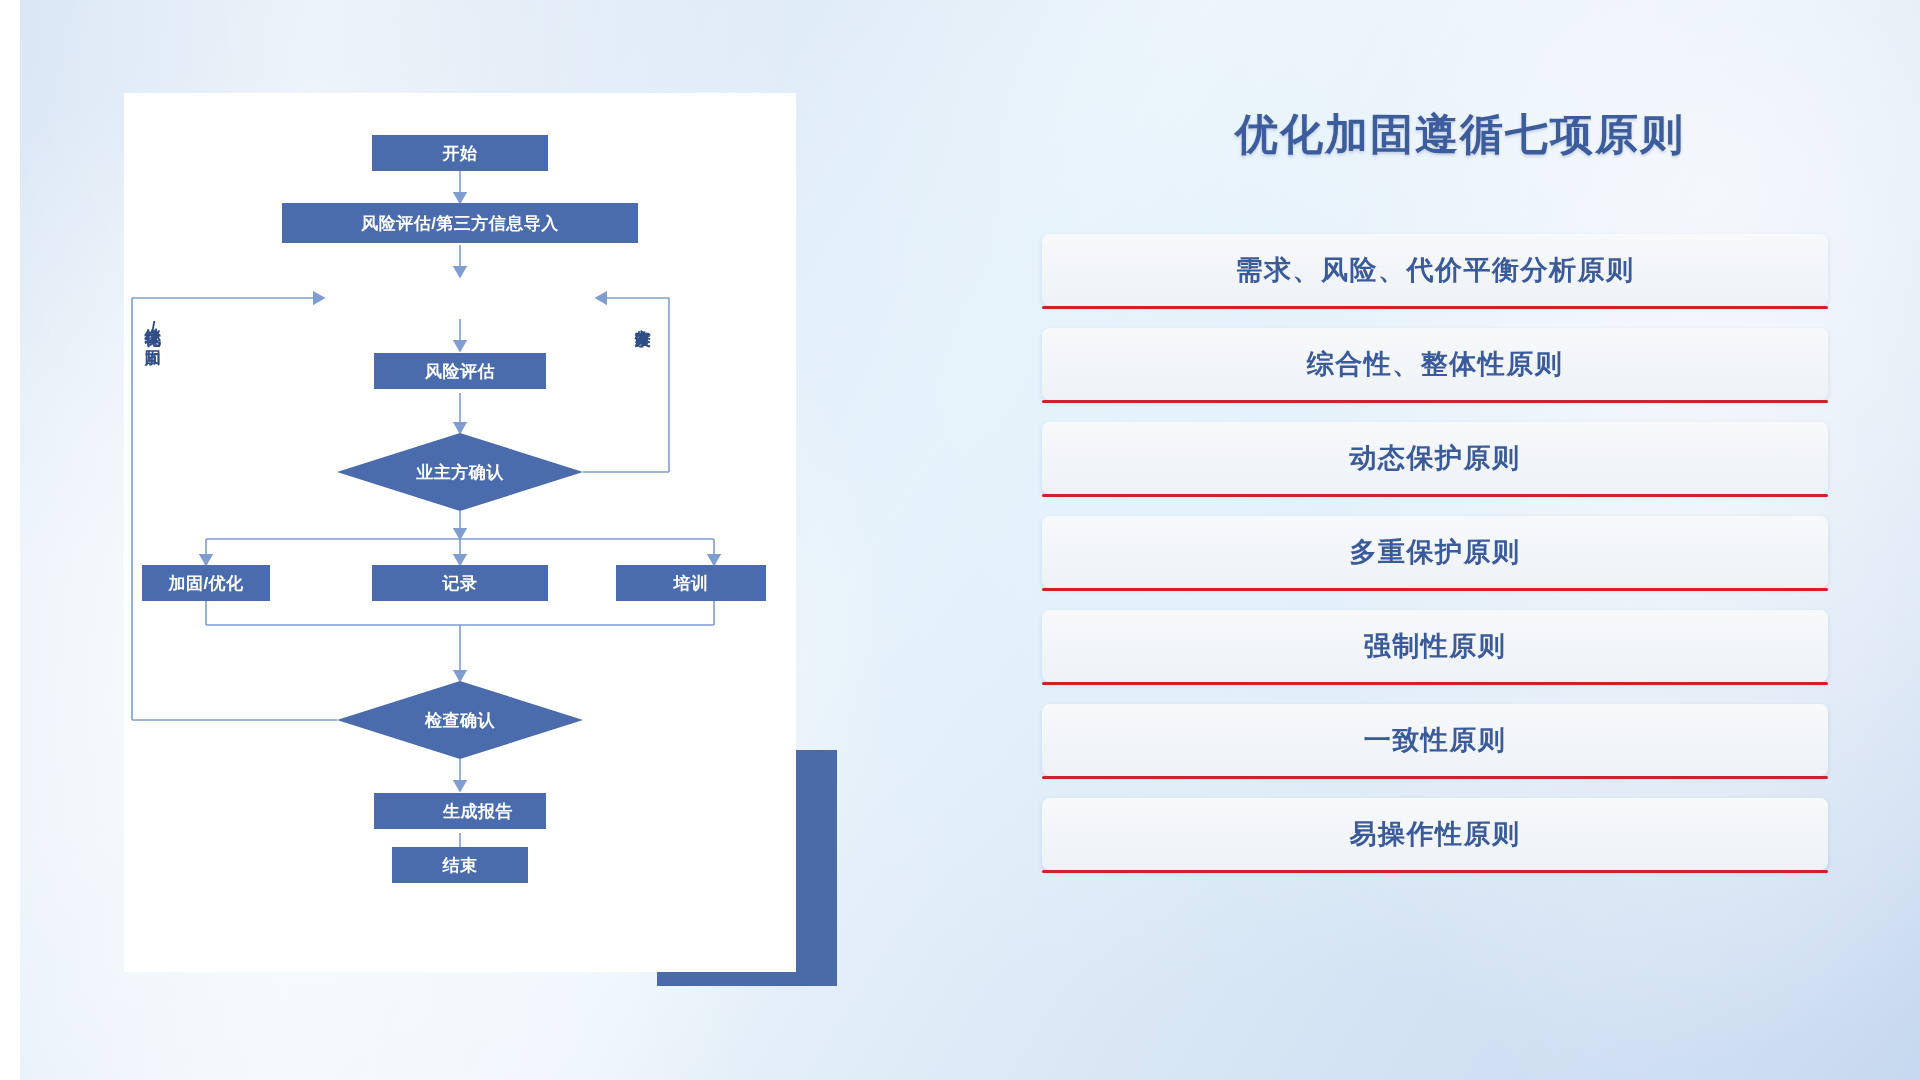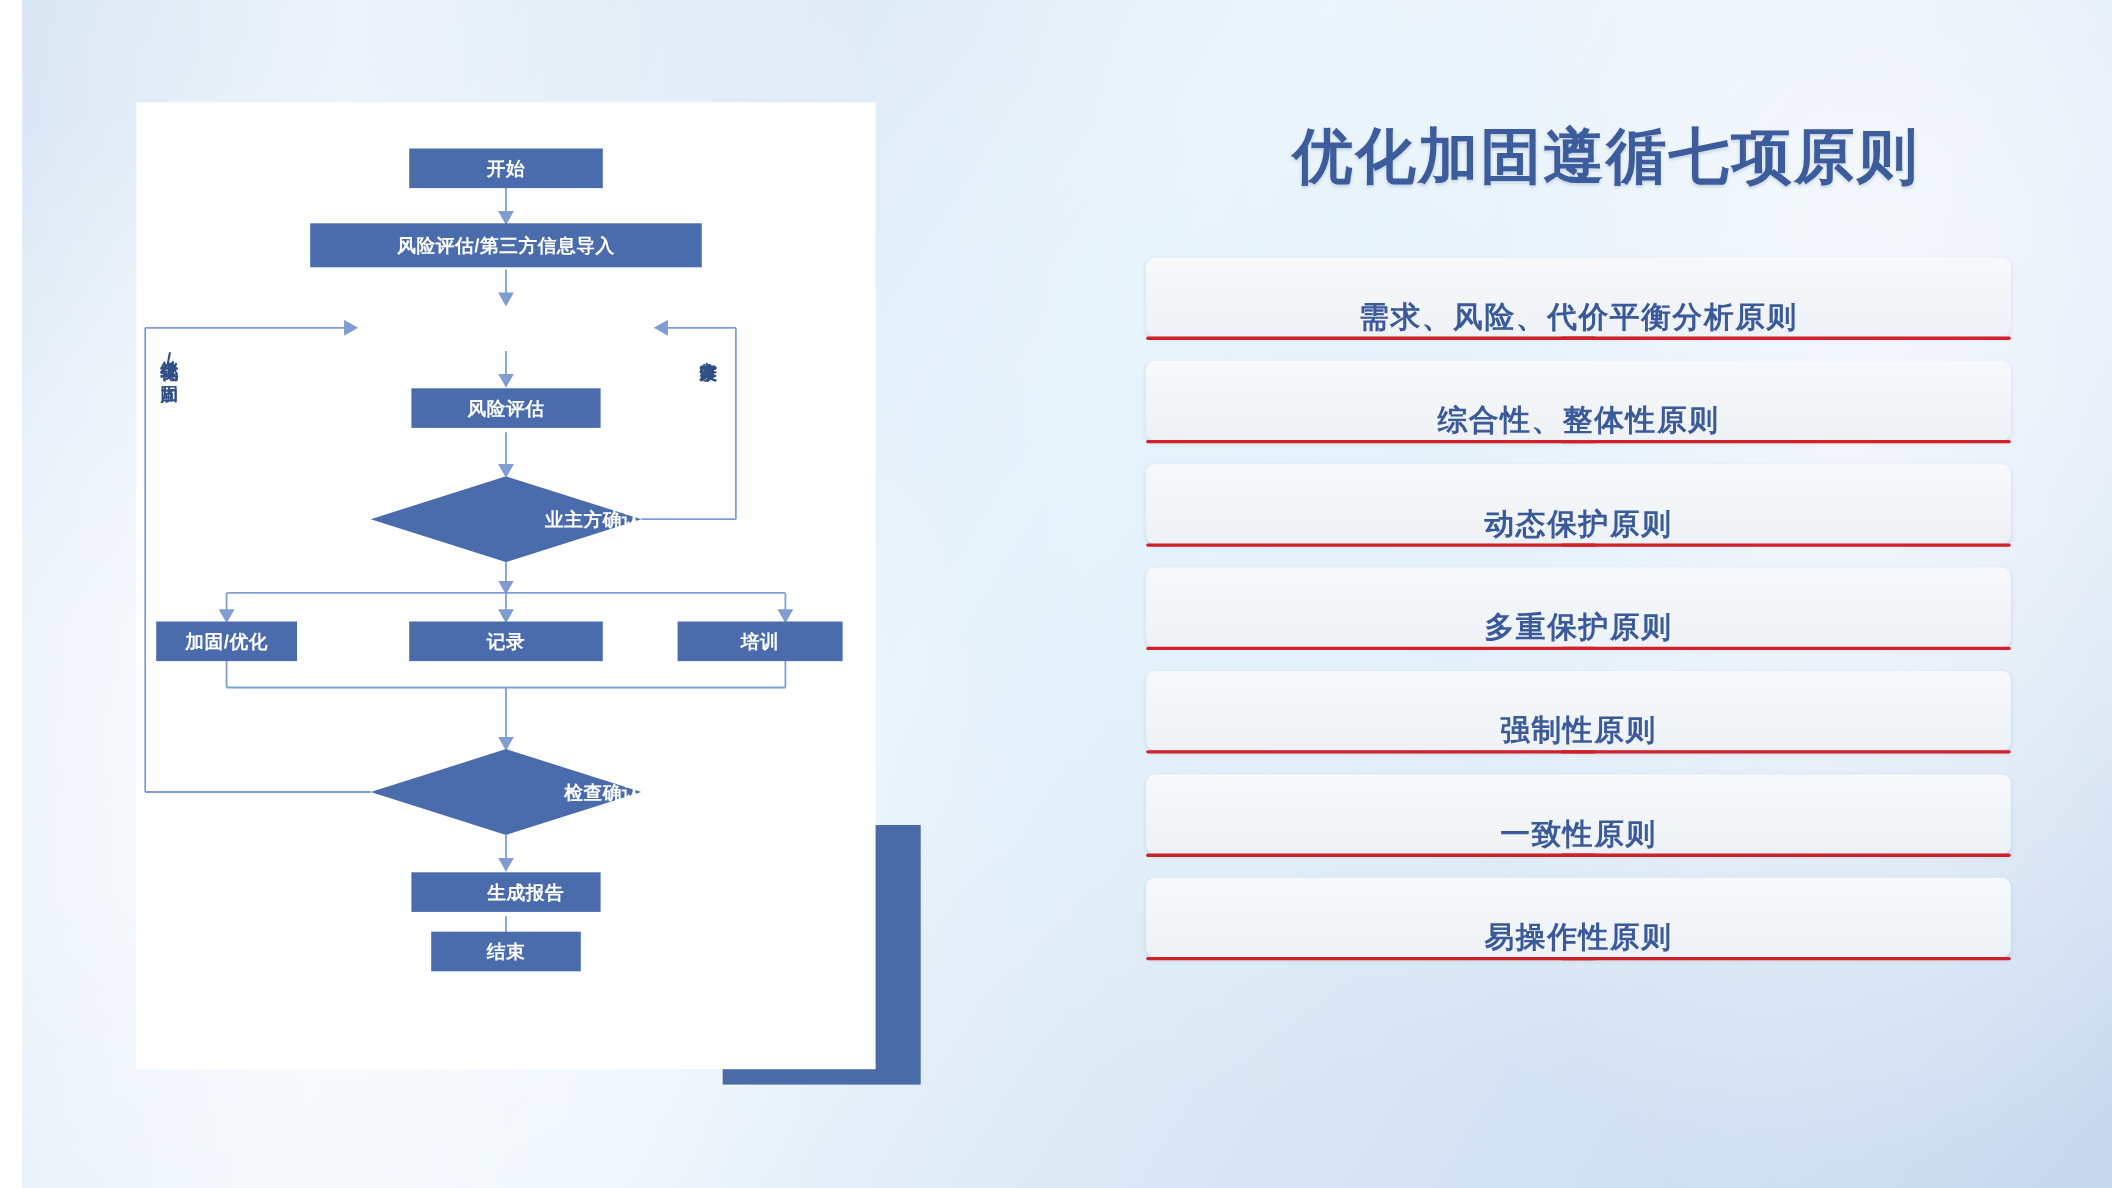--- a/index.html
+++ b/index.html
@@ -85,21 +85,20 @@
   .node.rect {
     background: #4a6cad;
     height: 36px;
   }
   .node.rect.wide { height: 40px; }
 
   .node.diamond {
     width: 246px;
     height: 78px;
     background: transparent;
-    justify-content: flex-end;
   }
   .diamond-shape {
     position: absolute;
     left: 0; top: 0;
     width: 100%; height: 100%;
     background: #4a6cad;
     clip-path: polygon(50% 0%, 100% 50%, 50% 100%, 0% 50%);
   }
   .diamond-label {
     position: relative;
@@ -121,21 +120,21 @@
     z-index: 3;
   }
 
   
   .right-title {
     position: absolute;
     left: 1060px;
     top: 106px;
     width: 760px;
     text-align: center;
-    font-size: 55px;
+    font-size: 43px;
     font-weight: 700;
     color: #3c5c9c;
     letter-spacing: 2px;
     text-shadow: 0 2px 3px rgba(120,140,180,0.35);
     z-index: 3;
   }
 
   .principle-list {
     position: absolute;
     left: 1022px;
@@ -144,21 +143,21 @@
     z-index: 3;
   }
   .principle {
     position: relative;
     height: 72px;
     margin-bottom: 22px;
     border-radius: 8px;
     background: linear-gradient(180deg, #f7f9fb 0%, #eef2f6 100%);
     box-shadow: 0 2px 5px rgba(80,110,160,0.18);
     display: flex;
-    align-items: flex-end;
+    align-items: center;
     justify-content: center;
   }
   .principle .accent-left,
   .principle .accent-right {
     position: absolute;
     bottom: -3px;
     width: 52%;
     height: 3px;
     background: #d0202a;
     border-radius: 2px;

